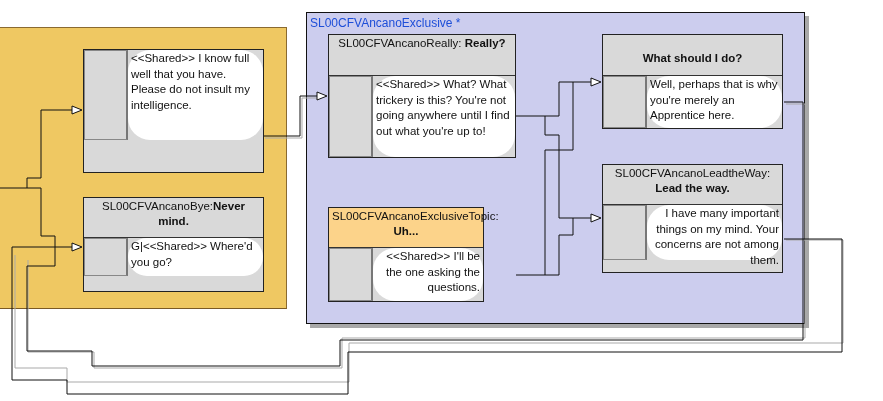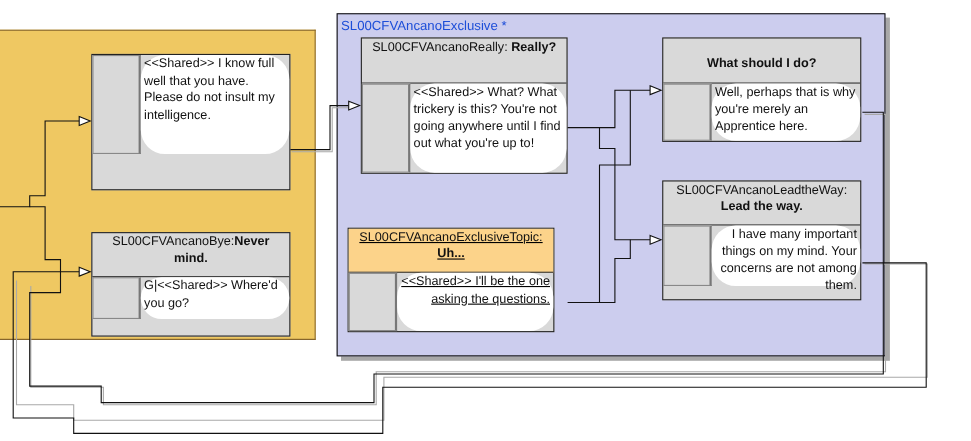--- a/index.html
+++ b/index.html
@@ -27,41 +27,41 @@
   <div class="group-title">SL00CFVAncanoExclusive *</div>
 </div>
 
 <div class="node" style="left:83px;top:49px;width:181px;height:124px;">
   <div class="node-body" style="height:90px;">
     <div class="node-left"></div>
     <div class="node-text">&lt;&lt;Shared&gt;&gt; I know full well that you have. Please do not insult my intelligence.</div>
   </div>
 </div>
 
-<div class="node" style="left:83px;top:211px;width:181px;height:95px;">
+<div class="node" style="left:83px;top:197px;width:181px;height:95px;">
   <div class="node-head" style="height:40px;">
     <span>SL00CFVAncanoBye:</span><b>Never mind.</b>
   </div>
   <div class="node-body" style="height:38px;">
     <div class="node-left"></div>
     <div class="node-text">G|&lt;&lt;Shared&gt;&gt; Where'd you go?</div>
   </div>
 </div>
 
 <div class="node" style="left:328px;top:34px;width:188px;height:124px;">
   <div class="node-head" style="height:41px;">
     <span>SL00CFVAncanoReally:</span> <b>Really?</b>
   </div>
   <div class="node-body" style="height:81px;">
     <div class="node-left"></div>
     <div class="node-text">&lt;&lt;Shared&gt;&gt; What? What trickery is this? You're not going anywhere until I find out what you're up to!</div>
   </div>
 </div>
 
-<div class="node" style="left:316px;top:207px;width:188px;height:95px;text-decoration:underline;">
+<div class="node" style="left:328px;top:207px;width:156px;height:95px;">
   <div class="node-head topic" style="height:40px;">
     <span>SL00CFVAncanoExclusiveTopic:</span><br>
     <b>Uh...</b>
   </div>
   <div class="node-body" style="height:53px;text-align:right;">
     <div class="node-left"></div>
     <div class="node-text">&lt;&lt;Shared&gt;&gt; I'll be the one asking the questions.</div>
   </div>
 </div>
 

